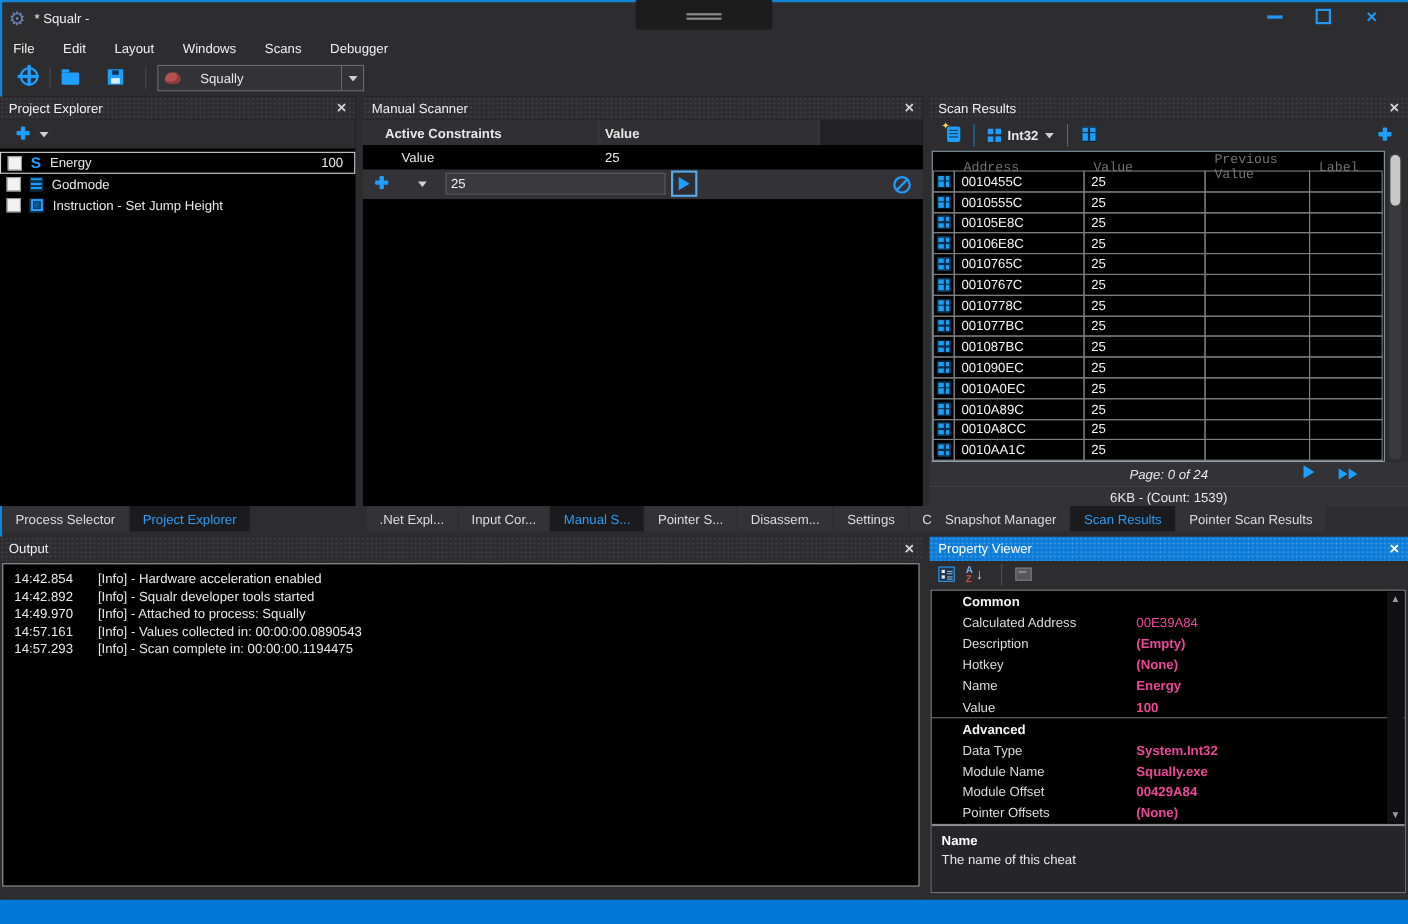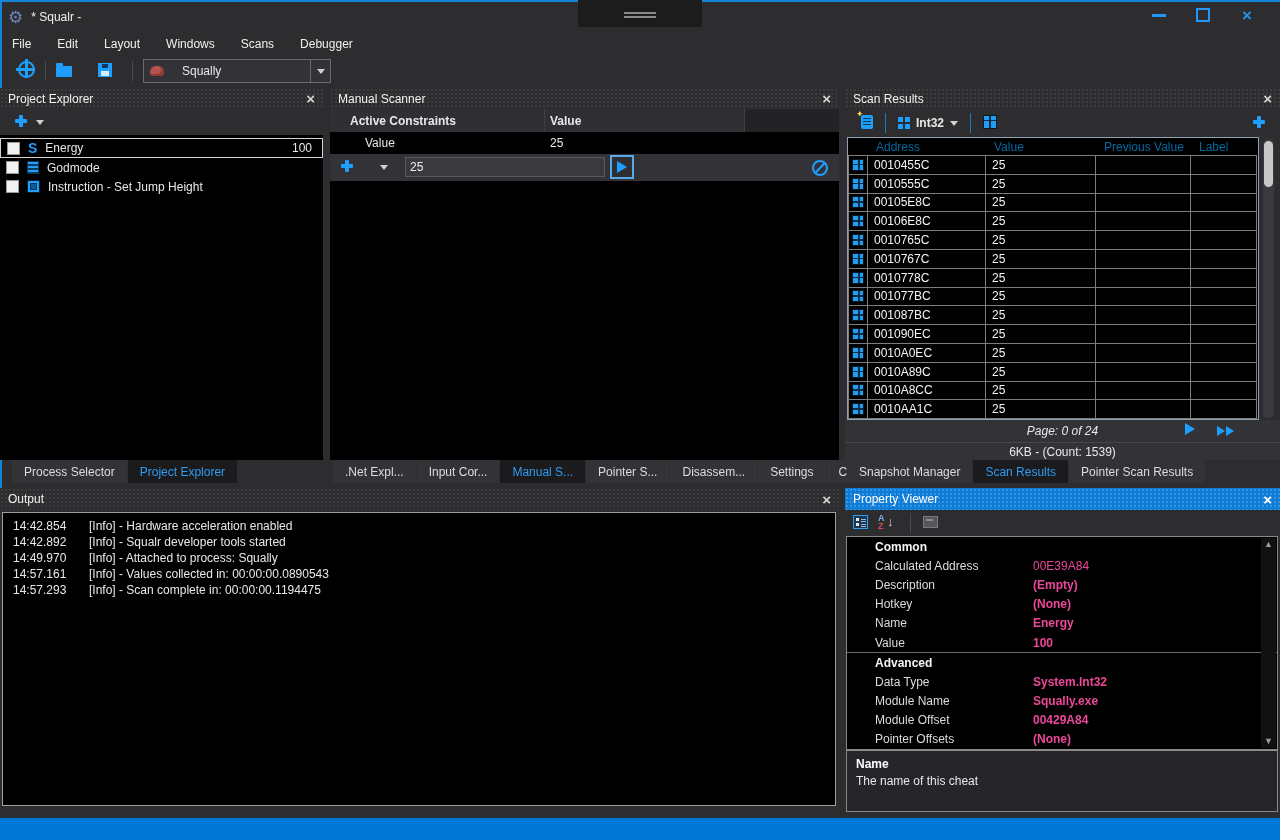--- a/index.html
+++ b/index.html
@@ -98,33 +98,33 @@
   #ms-row .c2{width:200px;padding-left:5px;box-sizing:border-box;}
   #ms-inputrow{position:absolute;left:0;top:66px;width:100%;height:27px;background:#333337;display:flex;align-items:center;}
   #ms-input{position:absolute;left:75px;top:3px;width:200px;height:20px;background:#3a3a3e;border:1px solid #5a5a5e;color:#f0f0f0;font-family:"Liberation Sans",sans-serif;font-size:12px;padding:0 4px;box-sizing:border-box;}
   #ms-startbtn{position:absolute;left:280px;top:1px;width:24px;height:24px;border:2px solid #57a8e8;background:#2d2d32;display:flex;align-items:center;justify-content:center;box-sizing:border-box;}
   
   #panel-sr{left:845px;top:88px;width:435px;height:372px;background:#2d2d30;}
   #sr-toolbar{position:absolute;left:0;top:21px;width:100%;height:28px;background:#2d2d30;display:flex;align-items:center;padding-left:16px;box-sizing:border-box;}
   #sr-toolbar .tb-sep{background:#1e7ab8;margin:0 12px;}
   #sr-table{position:absolute;left:2px;top:49px;width:412px;height:283px;background:#000;border:1px solid #8fa0ae;box-sizing:border-box;overflow:hidden;}
   #sr-headrow{display:grid;grid-template-columns:20px 118px 110px 95px 66px;height:17px;align-items:center;}
-  #sr-headrow span{padding-left:8px;color:#0369a1;}
+  #sr-headrow span{padding-left:8px;color:#737373;font-family:Liberation Mono, monospace;}
   .sr-row{display:grid;grid-template-columns:20px 118px 110px 95px 66px;height:18.8px;box-sizing:border-box;}
   .sr-cell{border:1px solid #7e7e7e;margin:0 0 -1px -1px;display:flex;align-items:center;padding-left:6px;box-sizing:border-box;color:#f5f5f5;}
   .sr-cell.sr-iconc{margin-left:0;justify-content:center;padding-left:0;}
   #sr-scroll{position:absolute;right:6px;top:51px;width:11px;height:279px;background:#3a3a3e;border-radius:5px;}
   #sr-thumb{position:absolute;left:1px;top:2px;width:9px;height:46px;background:#c8c8c8;border-radius:5px;}
   #sr-pager{position:absolute;left:0;top:332px;width:100%;height:22px;background:#333337;border-bottom:1px solid #47474b;display:flex;align-items:center;justify-content:center;font-style:italic;}
   #sr-pager-arrows{position:absolute;right:46px;top:3px;display:flex;gap:22px;align-items:center;}
   .dblplay{display:flex;gap:1px;}
   #sr-count{position:absolute;left:0;top:355px;width:100%;height:17px;background:#333337;display:flex;align-items:center;justify-content:center;}
   
   .tabstrip{display:flex;align-items:stretch;height:23px;}
-  #tabs-left{left:2px;top:460px;padding-left:10px;}
+  #tabs-left{left:2px;top:460px;}
   #tabs-center{left:333px;top:460px;}
   #tabs-right{left:847px;top:460px;}
   .tab{display:flex;align-items:center;padding:0 12px;background:#333337;color:#dcdcdc;margin-right:1px;cursor:default;}
   .tab.active{background:#1b1b1d;color:#2f9bf2;}
   
   #panel-out{left:0;top:488px;width:839px;height:330px;background:#2d2d30;}
   #out-content{position:absolute;left:2px;top:24px;width:834px;height:294px;background:#000;border:1px solid #a0a0a0;box-sizing:border-box;padding:5px 0 0 10px;}
   .out-line{display:flex;height:16px;align-items:center;}
   .out-time{width:62px;}
   .out-msg{margin-left:14px;}

